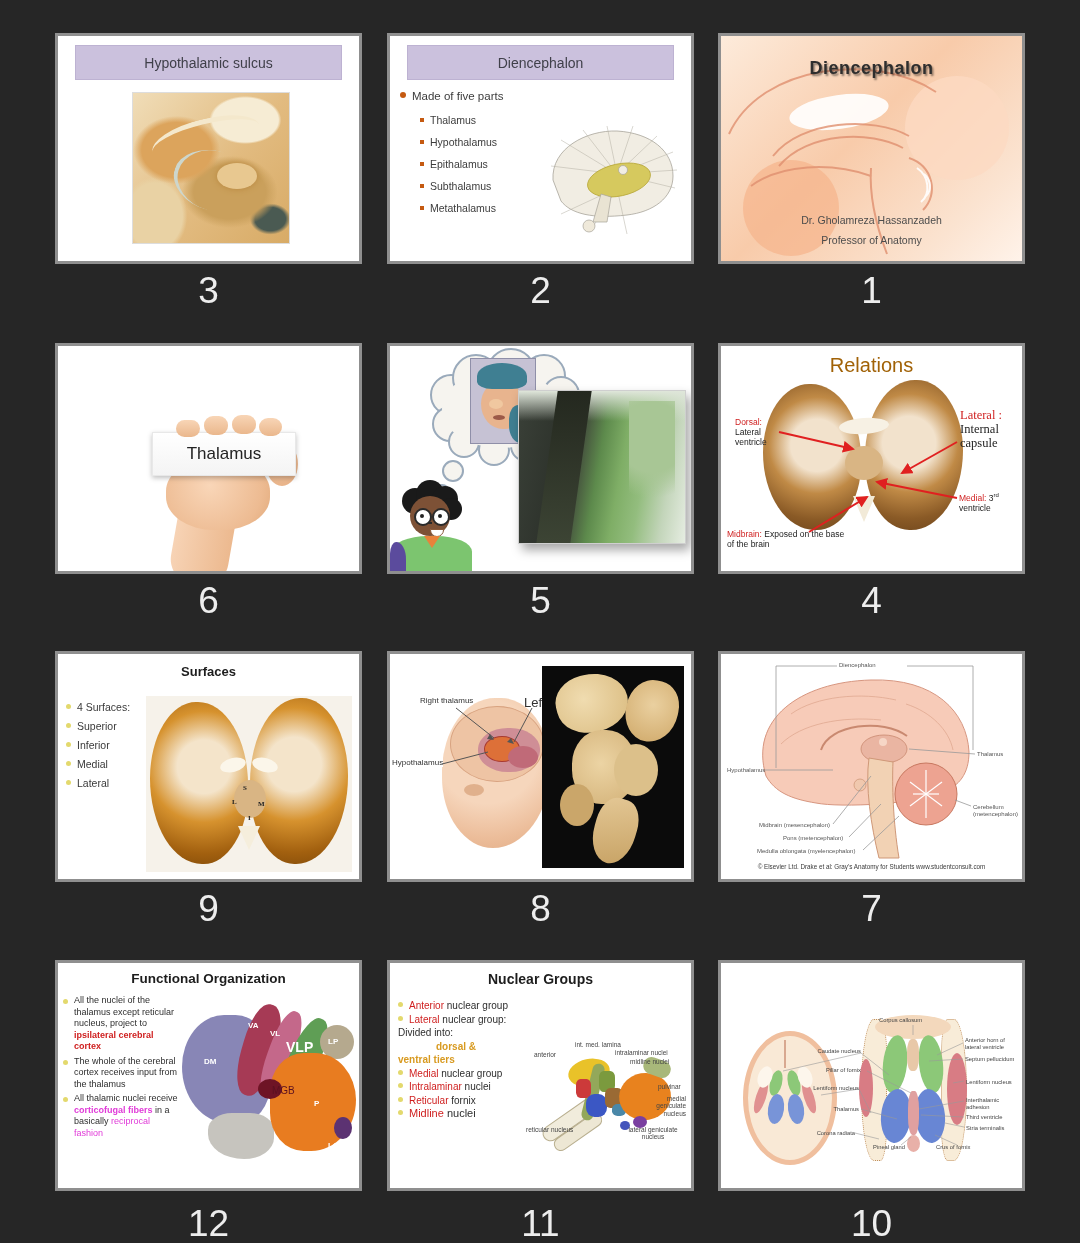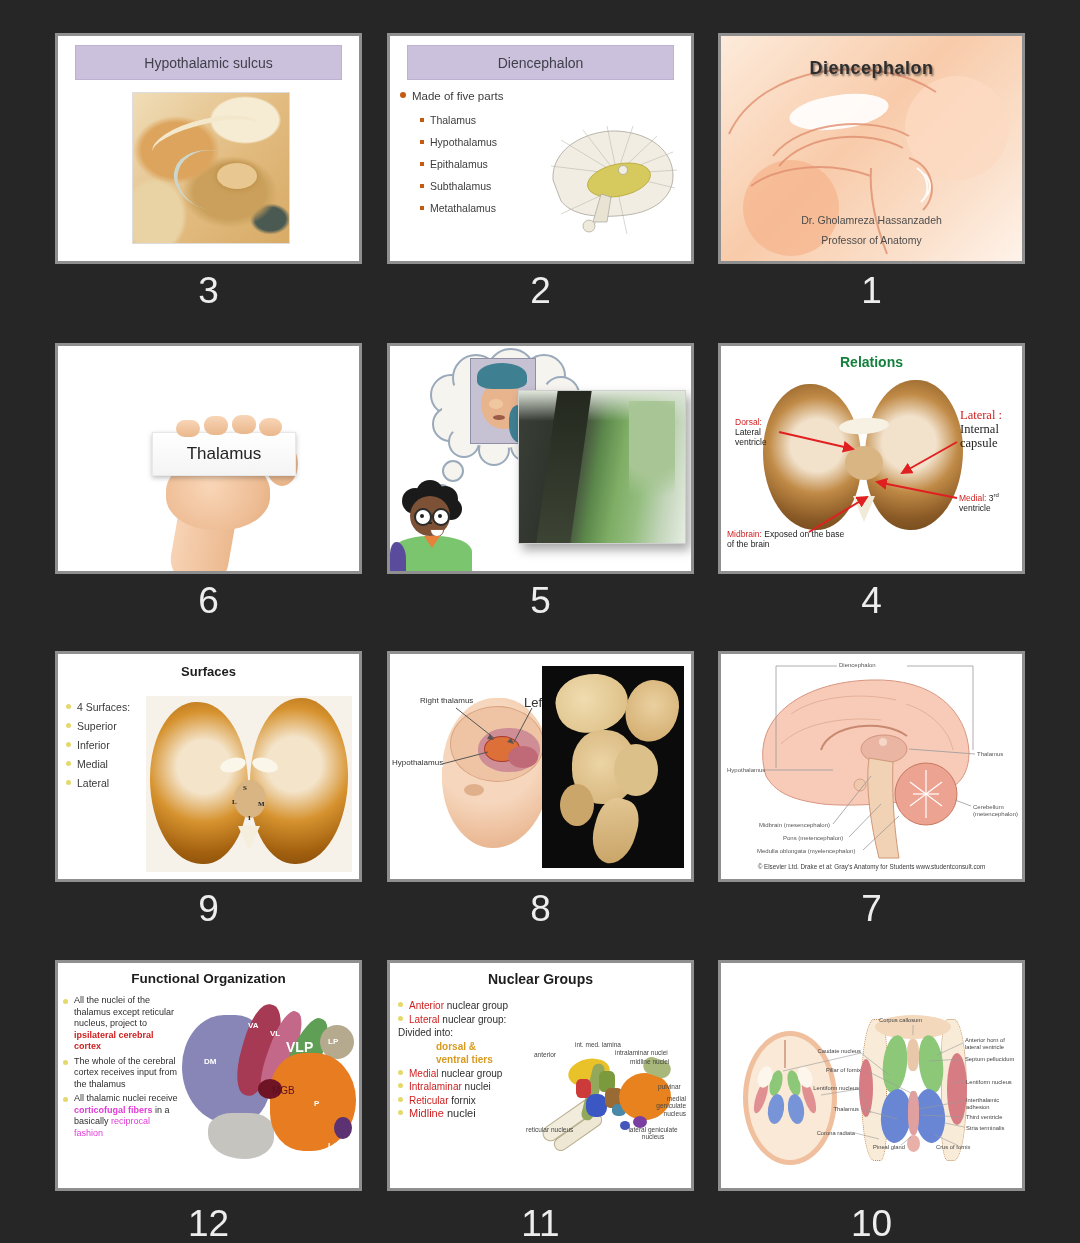--- a/index.html
+++ b/index.html
@@ -158,21 +158,21 @@
     </div>
     <div class="abs" style="left:128px;top:44px;width:166px;height:152px;box-shadow:4px 6px 10px rgba(0,0,0,0.35);border:1px solid #cfcfcf;
          background:linear-gradient(100deg,#3a4038 0%,#2c312a 30%,#46543e 38%,#5d8a4c 48%,#7fae66 60%,#93bd7e 72%,#c3d5ba 86%,#e6ede2 100%);">
       <div class="abs" style="left:0;top:0;width:100%;height:30px;background:linear-gradient(180deg,#dfe6da,transparent);"></div>
       <div class="abs" style="left:110px;top:10px;width:46px;height:120px;background:radial-gradient(circle at 50% 30%,#a8c695 0 40%,transparent 70%);"></div>
       <div class="abs" style="left:28px;top:0;width:34px;height:152px;background:linear-gradient(180deg,#24281f,#3c4434);transform:skewX(-8deg);"></div>
     </div>
   </div>
 
   <div class="slide r2 c3">
-    <div class="tt" style="top:8px;font-size:14px;font-weight:bold;color:#15803d;">Relations</div>
+    <div class="tt" style="top:8px;font-size:20px;font-weight:normal;color:#a16207;">Relations</div>
     <div>
       <div class="abs" style="left:42px;top:38px;width:98px;height:146px;border-radius:48% 52% 46% 54%;
         background:radial-gradient(circle at 55% 42%,#f2e2cc 0 26%,#c08a46 48%,#8a5a26 74%,#66401a 100%);"></div>
       <div class="abs" style="left:144px;top:34px;width:98px;height:150px;border-radius:52% 48% 54% 46%;
         background:radial-gradient(circle at 45% 42%,#f2e2cc 0 26%,#c08a46 48%,#8a5a26 74%,#66401a 100%);"></div>
       <div class="abs" style="left:118px;top:72px;width:50px;height:16px;border-radius:50%;background:#f7f1e4;transform:rotate(-4deg);"></div>
       <div class="abs" style="left:124px;top:100px;width:38px;height:34px;border-radius:50%;background:#d9b584;"></div>
       <div class="abs" style="left:132px;top:150px;width:22px;height:26px;background:#f2ead8;clip-path:polygon(50% 100%,0 0,100% 0);"></div>
     </div>
     <svg class="abs" width="301" height="225" viewBox="0 0 301 225" style="left:0;top:0;">
@@ -340,21 +340,21 @@
     </div>
   </div>
 
   <div class="slide r4 c2">
     <div class="tt" style="top:8px;font-size:14px;">Nuclear Groups</div>
     <div class="abs" style="left:8px;top:36px;font-size:10px;line-height:13.5px;color:#2e2e2e;">
       <div><span class="ydot"></span><span class="red">Anterior</span><span> nuclear group</span></div>
       <div><span class="ydot"></span><span class="red">Lateral</span><span> nuclear group:</span></div>
       <div style="margin-left:0;"><span>Divided into:</span></div>
       <div style="margin-left:38px;"><span class="gold">dorsal &amp;</span></div>
-      <div style="margin-left:38px;"><span class="gold">ventral tiers</span></div>
+      <div style=""><span class="gold">ventral tiers</span></div>
       <div><span class="ydot"></span><span class="red">Medial</span><span> nuclear group</span></div>
       <div><span class="ydot"></span><span class="red">Intralaminar</span><span> nuclei</span></div>
       <div><span class="ydot"></span><span class="red">Reticular</span><span> fornix</span></div>
       <div style="font-size:11px;"><span class="ydot"></span><span class="red">Midline</span><span> nuclei</span></div>
     </div>
     <div>
       <div class="abs" style="left:148px;top:148px;width:64px;height:14px;border-radius:8px;background:#f1ecdc;border:1px solid #b8ae8e;transform:rotate(-35deg);"></div>
       <div class="abs" style="left:160px;top:162px;width:54px;height:12px;border-radius:7px;background:#ede7d4;border:1px solid #b8ae8e;transform:rotate(-35deg);"></div>
       <div class="abs" style="left:178px;top:96px;width:42px;height:27px;border-radius:50%;background:#e9c229;transform:rotate(-12deg);"></div>
       <div class="abs" style="left:197px;top:100px;width:12px;height:58px;border-radius:6px;background:#93a85a;transform:rotate(14deg);"></div>

